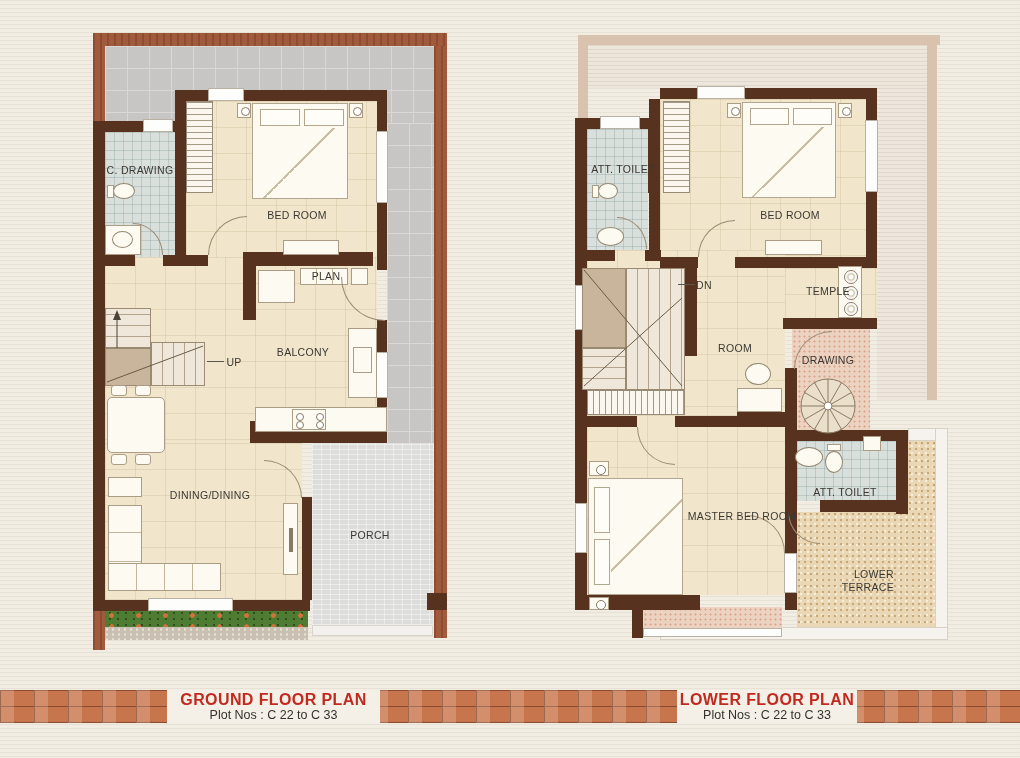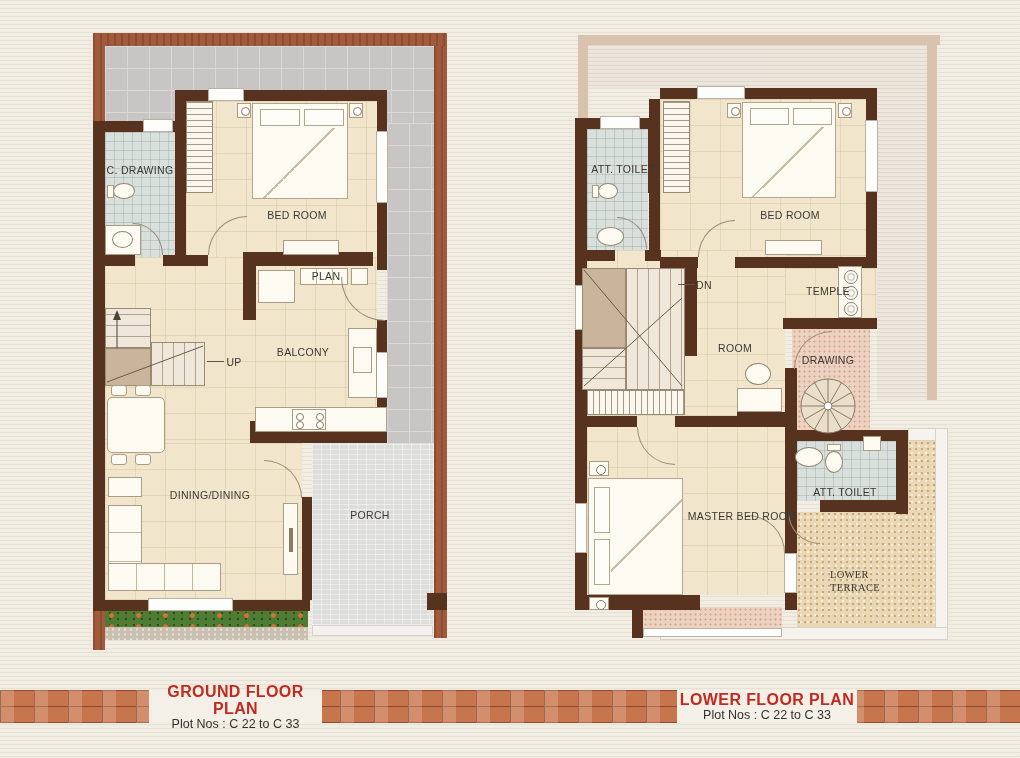--- a/index.html
+++ b/index.html
@@ -181,21 +181,21 @@
     <div class="el arc bl" style="left:248px;top:244px;width:44px;height:44px;"></div>
     <div class="el arc tr" style="left:171px;top:427px;width:38px;height:38px;"></div>
 
     <div class="lbl" style="left:47px;top:137px;">C. DRAWING</div>
     <div class="lbl" style="left:204px;top:182px;">BED ROOM</div>
     <div class="lbl" style="left:233px;top:243px;">PLAN</div>
     <div class="lbl" style="left:210px;top:319px;">BALCONY</div>
     <div class="el dash" style="left:114px;top:328px;width:17px;"></div>
     <div class="lbl" style="left:141px;top:329px;">UP</div>
     <div class="lbl" style="left:117px;top:462px;">DINING/DINING</div>
-    <div class="lbl" style="left:277px;top:482px;">PORCH</div>
+    <div class="lbl" style="left:277px;top:502px;">PORCH</div>
   </div>
 
   <div class="plan" style="left:575px;top:33px;width:373px;height:620px;">
 
     <div class="el roofband" style="left:3px;top:2px;width:362px;height:10px;"></div>
     <div class="el roofband" style="left:352px;top:12px;width:10px;height:355px;"></div>
     <div class="el roofband" style="left:3px;top:12px;width:10px;height:78px;"></div>
     <div class="el roofsurf" style="left:13px;top:12px;width:339px;height:43px;"></div>
     <div class="el roofsurf" style="left:302px;top:55px;width:50px;height:312px;"></div>
 
@@ -326,25 +326,25 @@
 
     <div class="lbl" style="left:48px;top:136px;">ATT. TOILET</div>
     <div class="lbl" style="left:215px;top:182px;">BED ROOM</div>
     <div class="el dash" style="left:103px;top:251px;width:17px;"></div>
     <div class="lbl" style="left:129px;top:252px;">DN</div>
     <div class="lbl" style="left:253px;top:258px;">TEMPLE</div>
     <div class="lbl" style="left:160px;top:315px;">ROOM</div>
     <div class="lbl" style="left:253px;top:327px;">DRAWING</div>
     <div class="lbl" style="left:270px;top:459px;">ATT. TOILET</div>
     <div class="lbl" style="left:167px;top:483px;">MASTER BED ROOM</div>
-    <div class="lbl" style="left:287px;top:548px;width:64px;white-space:normal;text-align:left;line-height:1.25;font-family:Liberation Serif, serif;">LOWER TERRACE</div>
+    <div class="lbl" style="left:287px;top:548px;width:64px;white-space:normal;text-align:right;line-height:1.25;">LOWER TERRACE</div>
   </div>
 
   <div class="el brick" style="left:0;top:690px;width:1020px;height:33px;"></div>
-  <div class="el plate" style="left:149px;top:690px;width:173px;height:33px;text-align:center;">
+  <div class="el plate" style="left:167px;top:690px;width:213px;height:33px;">
     <div class="t1">GROUND FLOOR PLAN</div>
     <div class="t2">Plot Nos : C 22 to C 33</div>
   </div>
   <div class="el plate" style="left:677px;top:690px;width:180px;height:33px;">
     <div class="t1">LOWER FLOOR PLAN</div>
     <div class="t2">Plot Nos : C 22 to C 33</div>
   </div>
 
 </div>
 

